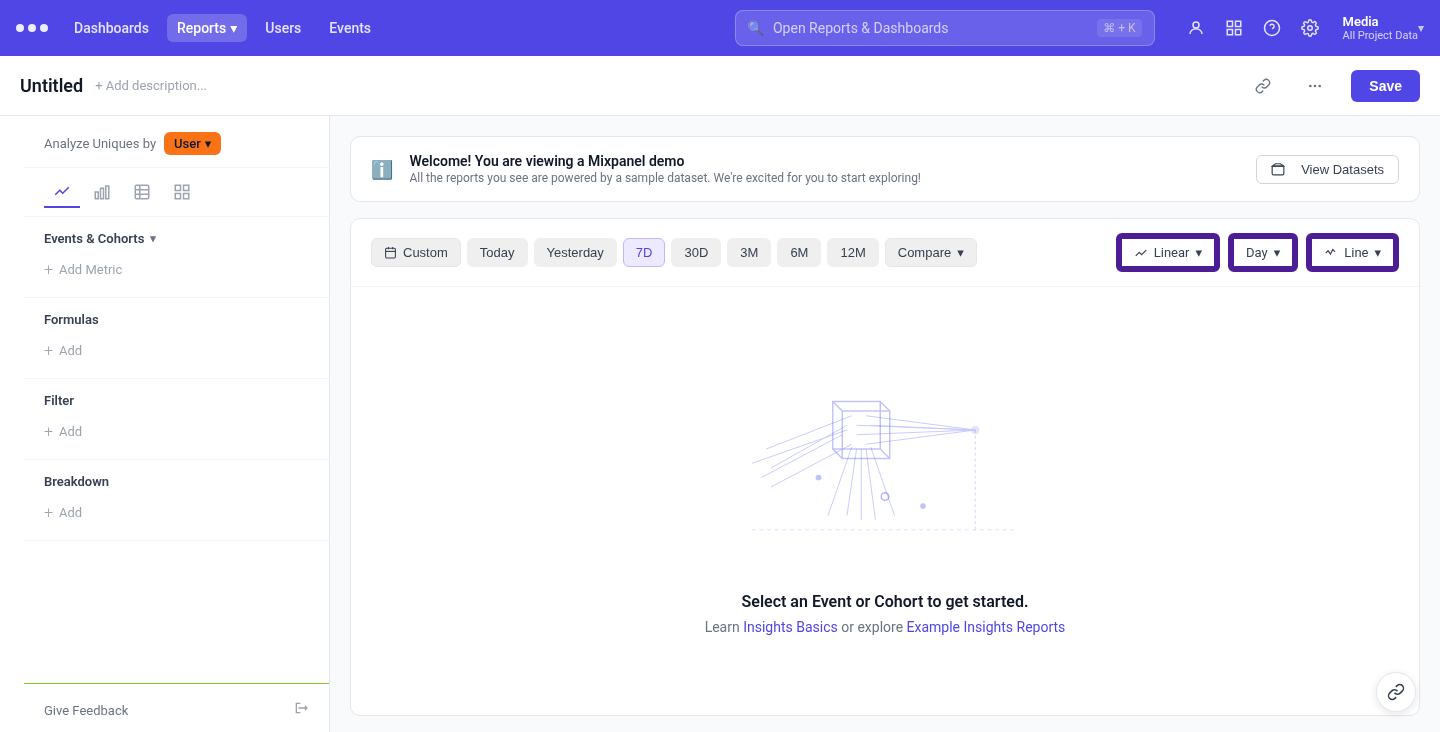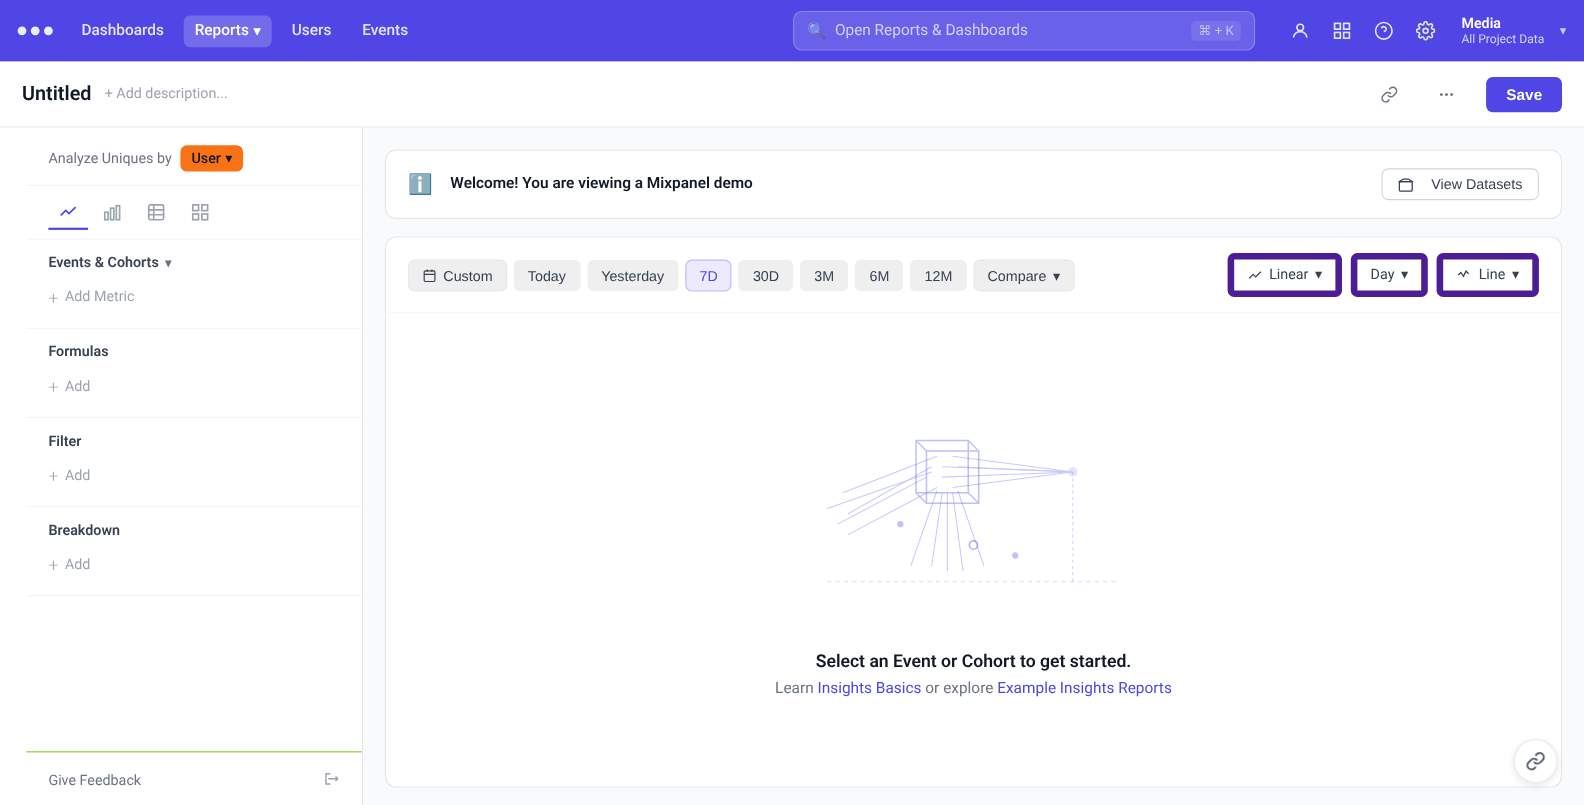--- a/index.html
+++ b/index.html
@@ -52,21 +52,21 @@
     }
     .topnav-icons {
       display: flex; align-items: center; gap: 4px;
     }
     .icon-btn {
       width: 34px; height: 34px; border-radius: 6px;
       display: flex; align-items: center; justify-content: center;
       color: white; opacity: 0.85; cursor: pointer; font-size: 18px;
     }
     .topnav-user {
-      display: flex; align-items: center; gap: 14px;
+      display: flex; align-items: center; gap: 0;
       margin-left: 8px; cursor: pointer; color: white;
     }
     .topnav-user-name { font-size: 13px; font-weight: 600; }
     .topnav-user-sub { font-size: 11px; opacity: 0.75; }
 
     
     .report-header {
       background: white;
       height: 60px;
       display: flex;
@@ -492,20 +492,21 @@
       </span>
     </div>
   </aside>
 
   <main class="content-area">
 
     <div class="info-banner">
       <span class="info-icon">ℹ️</span>
       <div>
         <div class="info-title">Welcome! You are viewing a Mixpanel demo</div>
+        <div class="info-sub">All the reports you see are powered by a sample dataset. We're excited for you to start exploring!</div>
       </div>
       <button class="view-datasets-btn">
         <svg width="14" height="14" viewBox="0 0 24 24" fill="none" stroke="currentColor" stroke-width="2">
             <rect x="2" y="7" width="20" height="15" rx="2"></rect>
             <path d="M16 3H8L2 7h20z"></path>
           </svg>
         <span>View Datasets</span>
       </button>
     </div>
 

